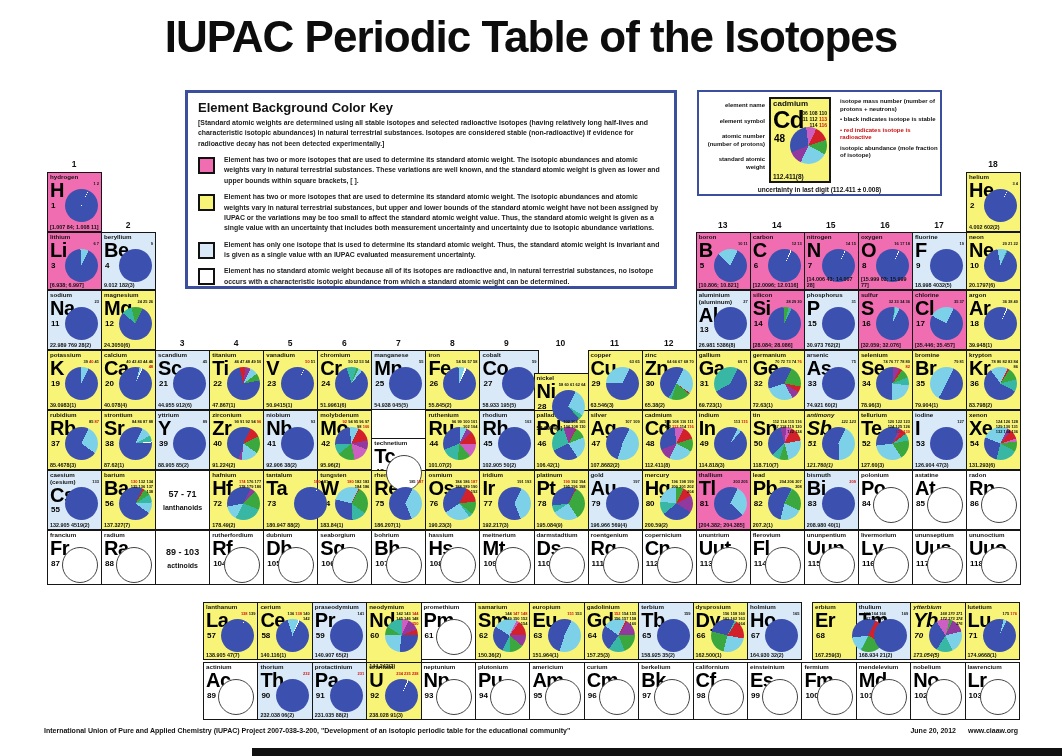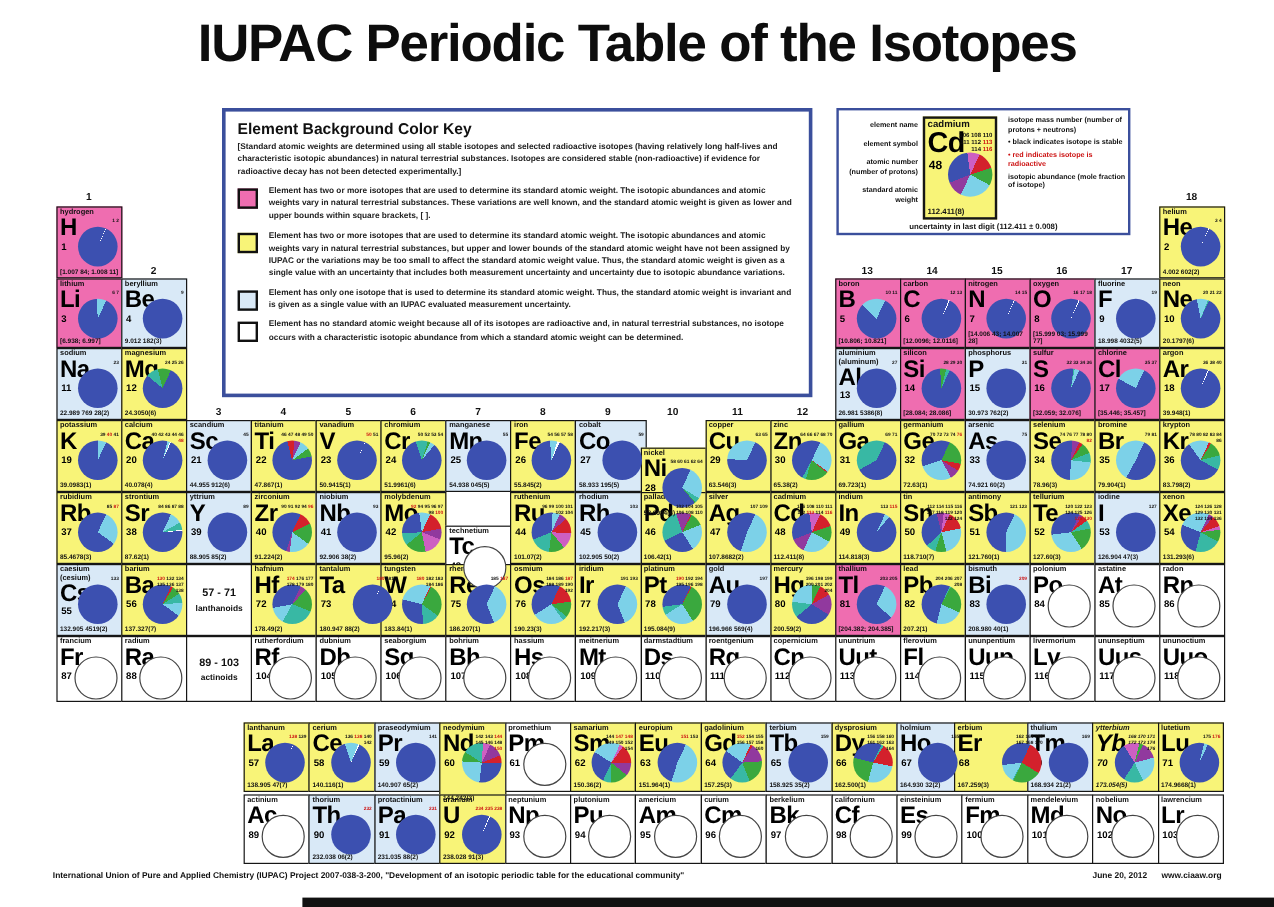--- a/index.html
+++ b/index.html
@@ -2,21 +2,21 @@
 <html><head>
 <meta charset="utf-8">
 <style>
   html,body{margin:0;padding:0;}
   body{width:1062px;height:756px;position:relative;background:#ffffff;
        font-family:"Liberation Sans",sans-serif;overflow:hidden;}
   .page-title{position:absolute;top:12px;left:0;width:100%;text-align:center;
        font-size:44px;font-weight:bold;letter-spacing:-1px;color:#0d0d0d;margin:0;}
 
   
-  .legend{position:absolute;left:185px;top:90px;width:492px;height:241px;
+  .legend{position:absolute;left:185px;top:90px;width:492px;height:199px;
        border:3px solid #3b4f9c;background:#fff;box-sizing:border-box;padding:5px 10px 4px;}
   .legend-title{font-size:13px;font-weight:bold;margin:2px 0 3px;color:#111;}
   .legend-intro{font-size:6.9px;line-height:1.5;font-weight:bold;margin:0 0 5px;color:#222;}
   .lrow{display:flex;gap:9px;margin:6px 0 0;}
   .lswatch{flex:0 0 13px;width:13px;height:13px;border:2px solid #111;margin-top:2px;}
   .lrow p{margin:0;font-size:6.9px;line-height:1.5;font-weight:bold;color:#222;}
 
   
   .keybox{position:absolute;left:697px;top:90px;width:245px;height:106px;
        border:2.5px solid #3b4f9c;background:#fff;box-sizing:border-box;}
@@ -516,21 +516,21 @@
       <div class="eweight">114.818(3)</div>
     </div>
     <div class="cell bg-yellow" style="left: 749.78px; top: 410px; width: 55.06px; height: 60px;">
       <div class="ename">tin</div>
       <div class="esym">Sn</div>
       <div class="enum">50</div>
       <div class="iso"><span>112</span> <span>114</span> <span>115</span> <span>116</span> <span>117</span> <span>118</span> <span>119</span> <span>120</span> <span>122</span> <span>124</span></div>
       <div class="pie" style="background: conic-gradient(from 25deg, rgb(211, 33, 44) 0deg, rgb(211, 33, 44) 54deg, rgb(124, 209, 232) 54deg, rgb(124, 209, 232) 140.4deg, rgb(58, 168, 62) 140.4deg, rgb(58, 168, 62) 172.8deg, rgb(56, 184, 164) 172.8deg, rgb(56, 184, 164) 201.6deg, rgb(60, 80, 176) 201.6deg, rgb(60, 80, 176) 320.4deg, rgb(145, 57, 158) 320.4deg, rgb(145, 57, 158) 342deg, rgb(205, 95, 194) 342deg, rgb(205, 95, 194) 360deg);"></div>
       <div class="eweight">118.710(7)</div>
     </div>
-    <div class="cell bg-yellow" style="left: 803.84px; top: 410px; width: 55.06px; height: 60px;">
+    <div class="cell bg-yellow" style="left: 803.84px; top: 410px; width: 55.06px; height: 60px; font-style: italic;">
       <div class="ename">antimony</div>
       <div class="esym">Sb</div>
       <div class="enum">51</div>
       <div class="iso"><span>121</span> <span>123</span></div>
       <div class="pie" style="background: conic-gradient(from 25deg, rgb(124, 209, 232) 0deg, rgb(124, 209, 232) 154.8deg, rgb(60, 80, 176) 154.8deg, rgb(60, 80, 176) 360deg);"></div>
       <div class="eweight">121.760(1)</div>
     </div>
     <div class="cell bg-yellow" style="left: 857.9px; top: 410px; width: 55.06px; height: 60px;">
       <div class="ename">tellurium</div>
       <div class="esym">Te</div>
@@ -866,21 +866,21 @@
       <div class="eweight">162.500(1)</div>
     </div>
     <div class="cell bg-light_blue" style="left: 747px; top: 602px; width: 55.4px; height: 58px;">
       <div class="ename">holmium</div>
       <div class="esym">Ho</div>
       <div class="enum">67</div>
       <div class="iso"><span>165</span></div>
       <div class="pie" style="background: rgb(60, 80, 176);"></div>
       <div class="eweight">164.930 32(2)</div>
     </div>
-    <div class="cell bg-yellow" style="left: 795px; top: 602px; width: 77px; height: 58px;">
+    <div class="cell bg-yellow" style="left: 812px; top: 602px; width: 77px; height: 58px;">
       <div class="ename">erbium</div>
       <div class="esym">Er</div>
       <div class="enum">68</div>
       <div class="iso"><span>162</span> <span>164</span> <span>166</span> <span>167</span> <span>168</span> <span>170</span></div>
       <div class="pie" style="background: conic-gradient(from 25deg, rgb(211, 33, 44) 0deg, rgb(211, 33, 44) 97.2deg, rgb(58, 168, 62) 97.2deg, rgb(58, 168, 62) 180deg, rgb(56, 184, 164) 180deg, rgb(56, 184, 164) 183.6deg, rgb(124, 209, 232) 183.6deg, rgb(124, 209, 232) 237.6deg, rgb(60, 80, 176) 237.6deg, rgb(60, 80, 176) 360deg);"></div>
       <div class="eweight">167.259(3)</div>
     </div>
     <div class="cell bg-light_blue" style="left: 855.8px; top: 602px; width: 55.4px; height: 58px;">
       <div class="ename">thulium</div>
       <div class="esym">Tm</div>

